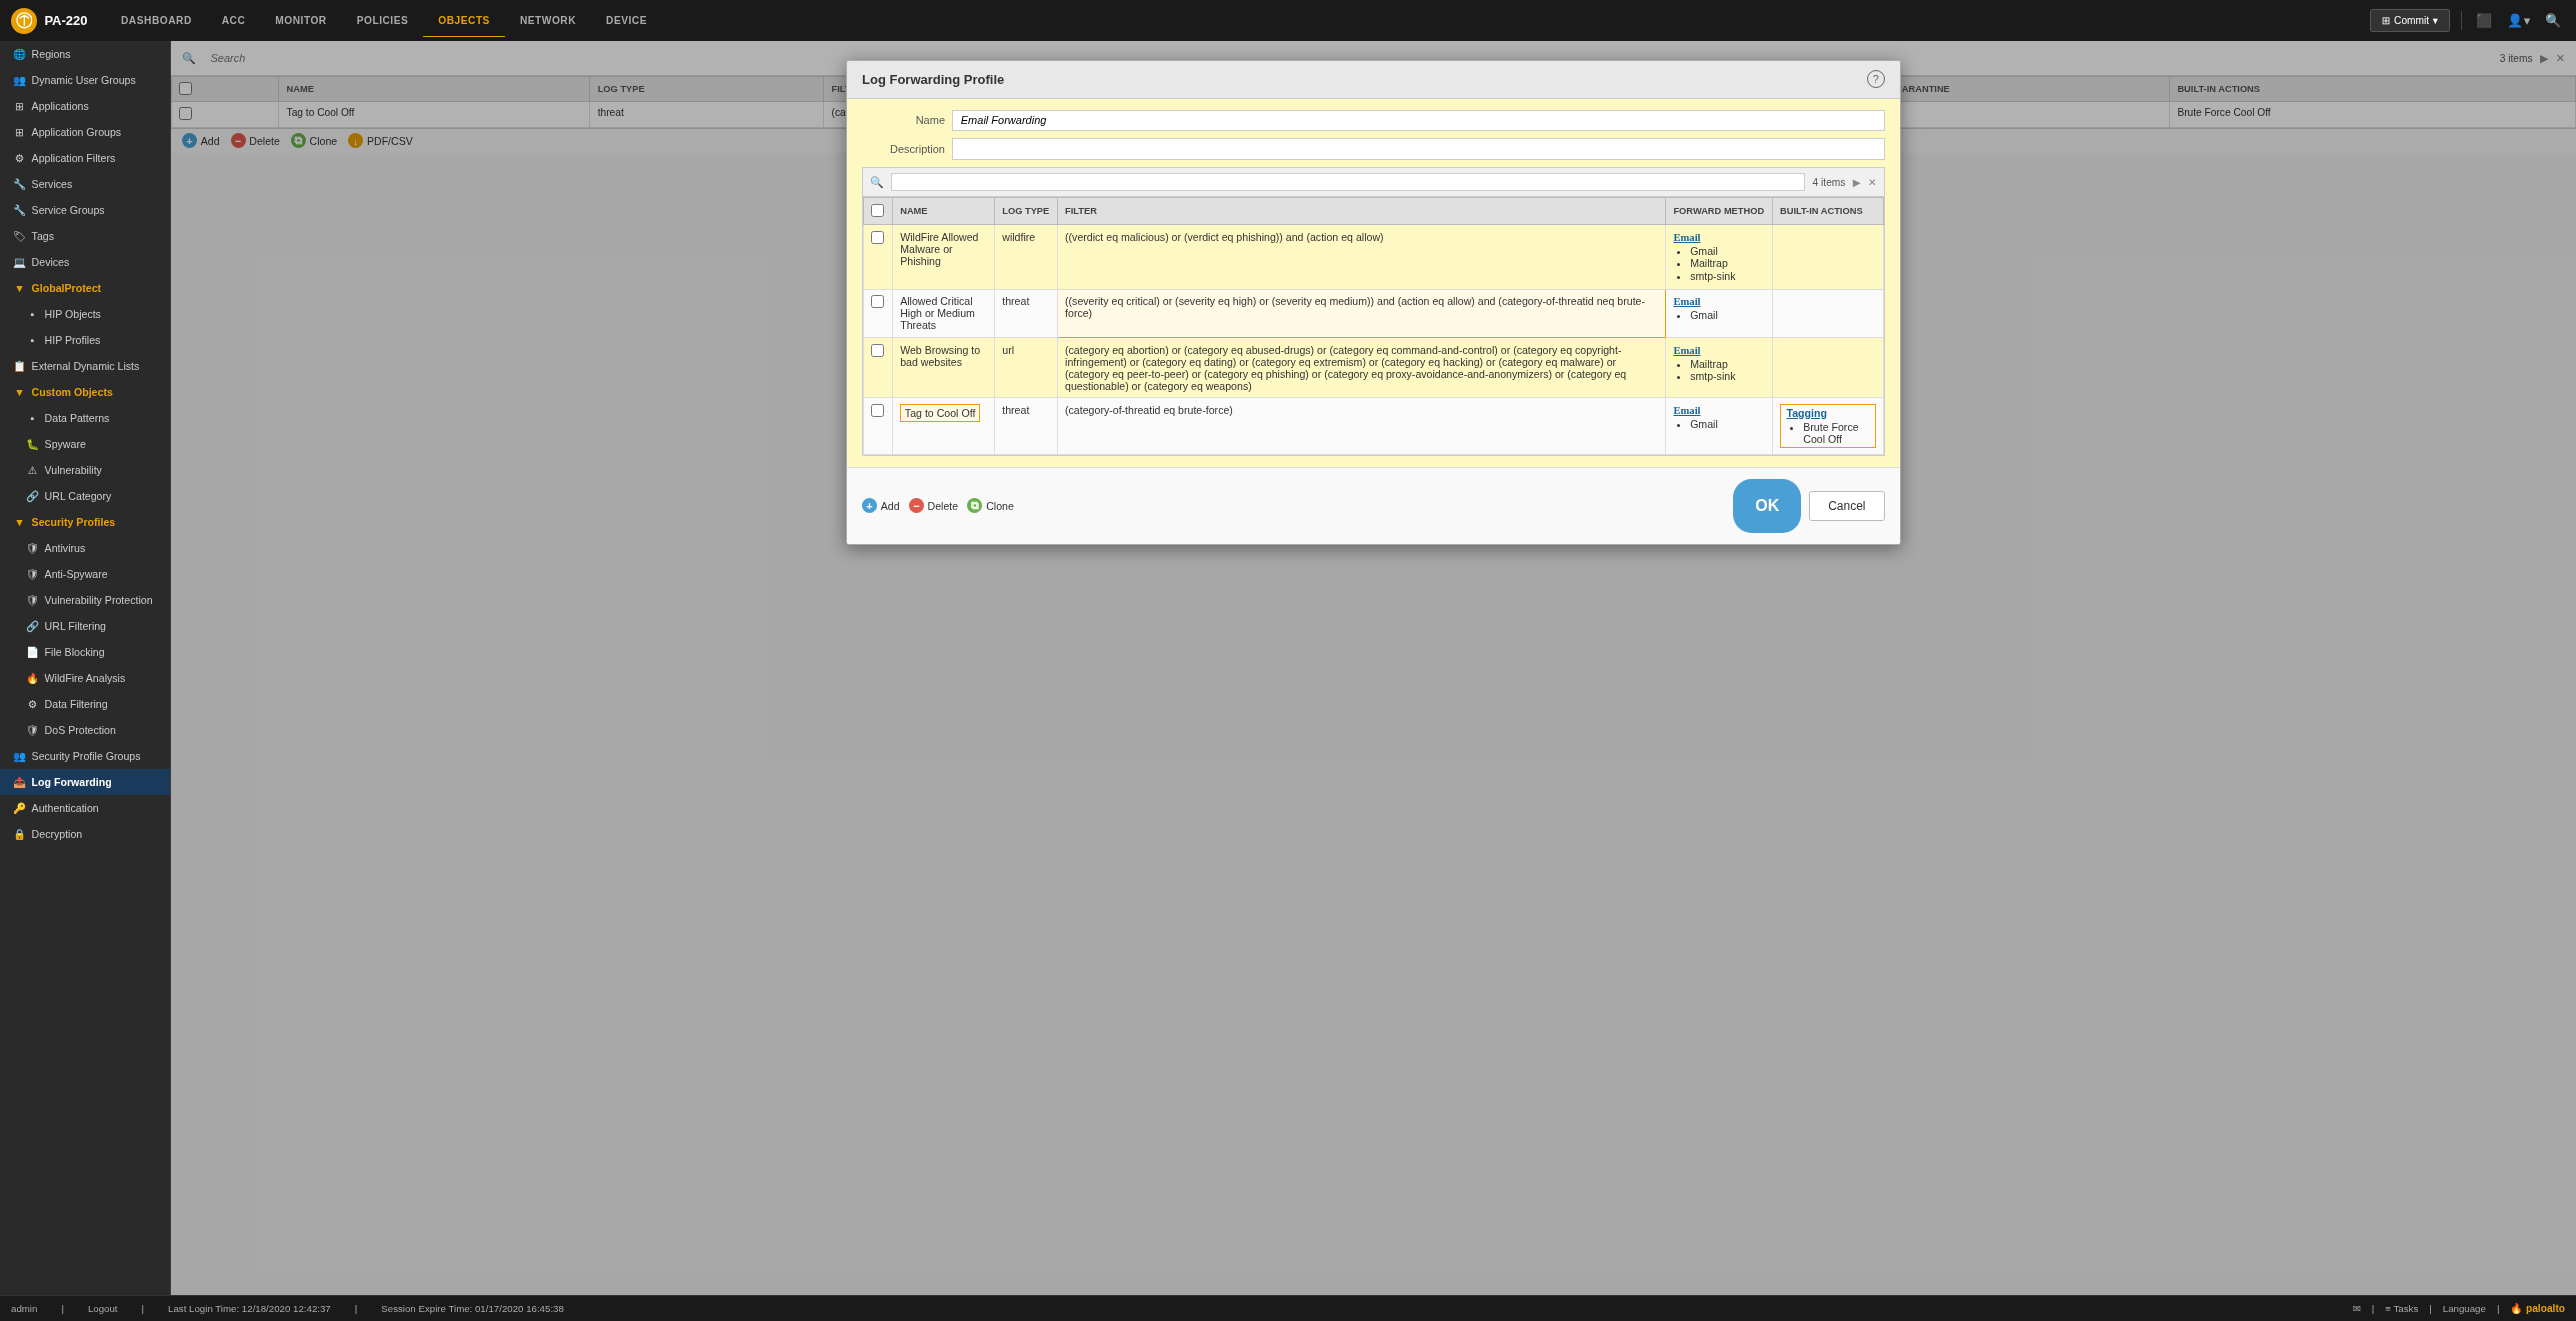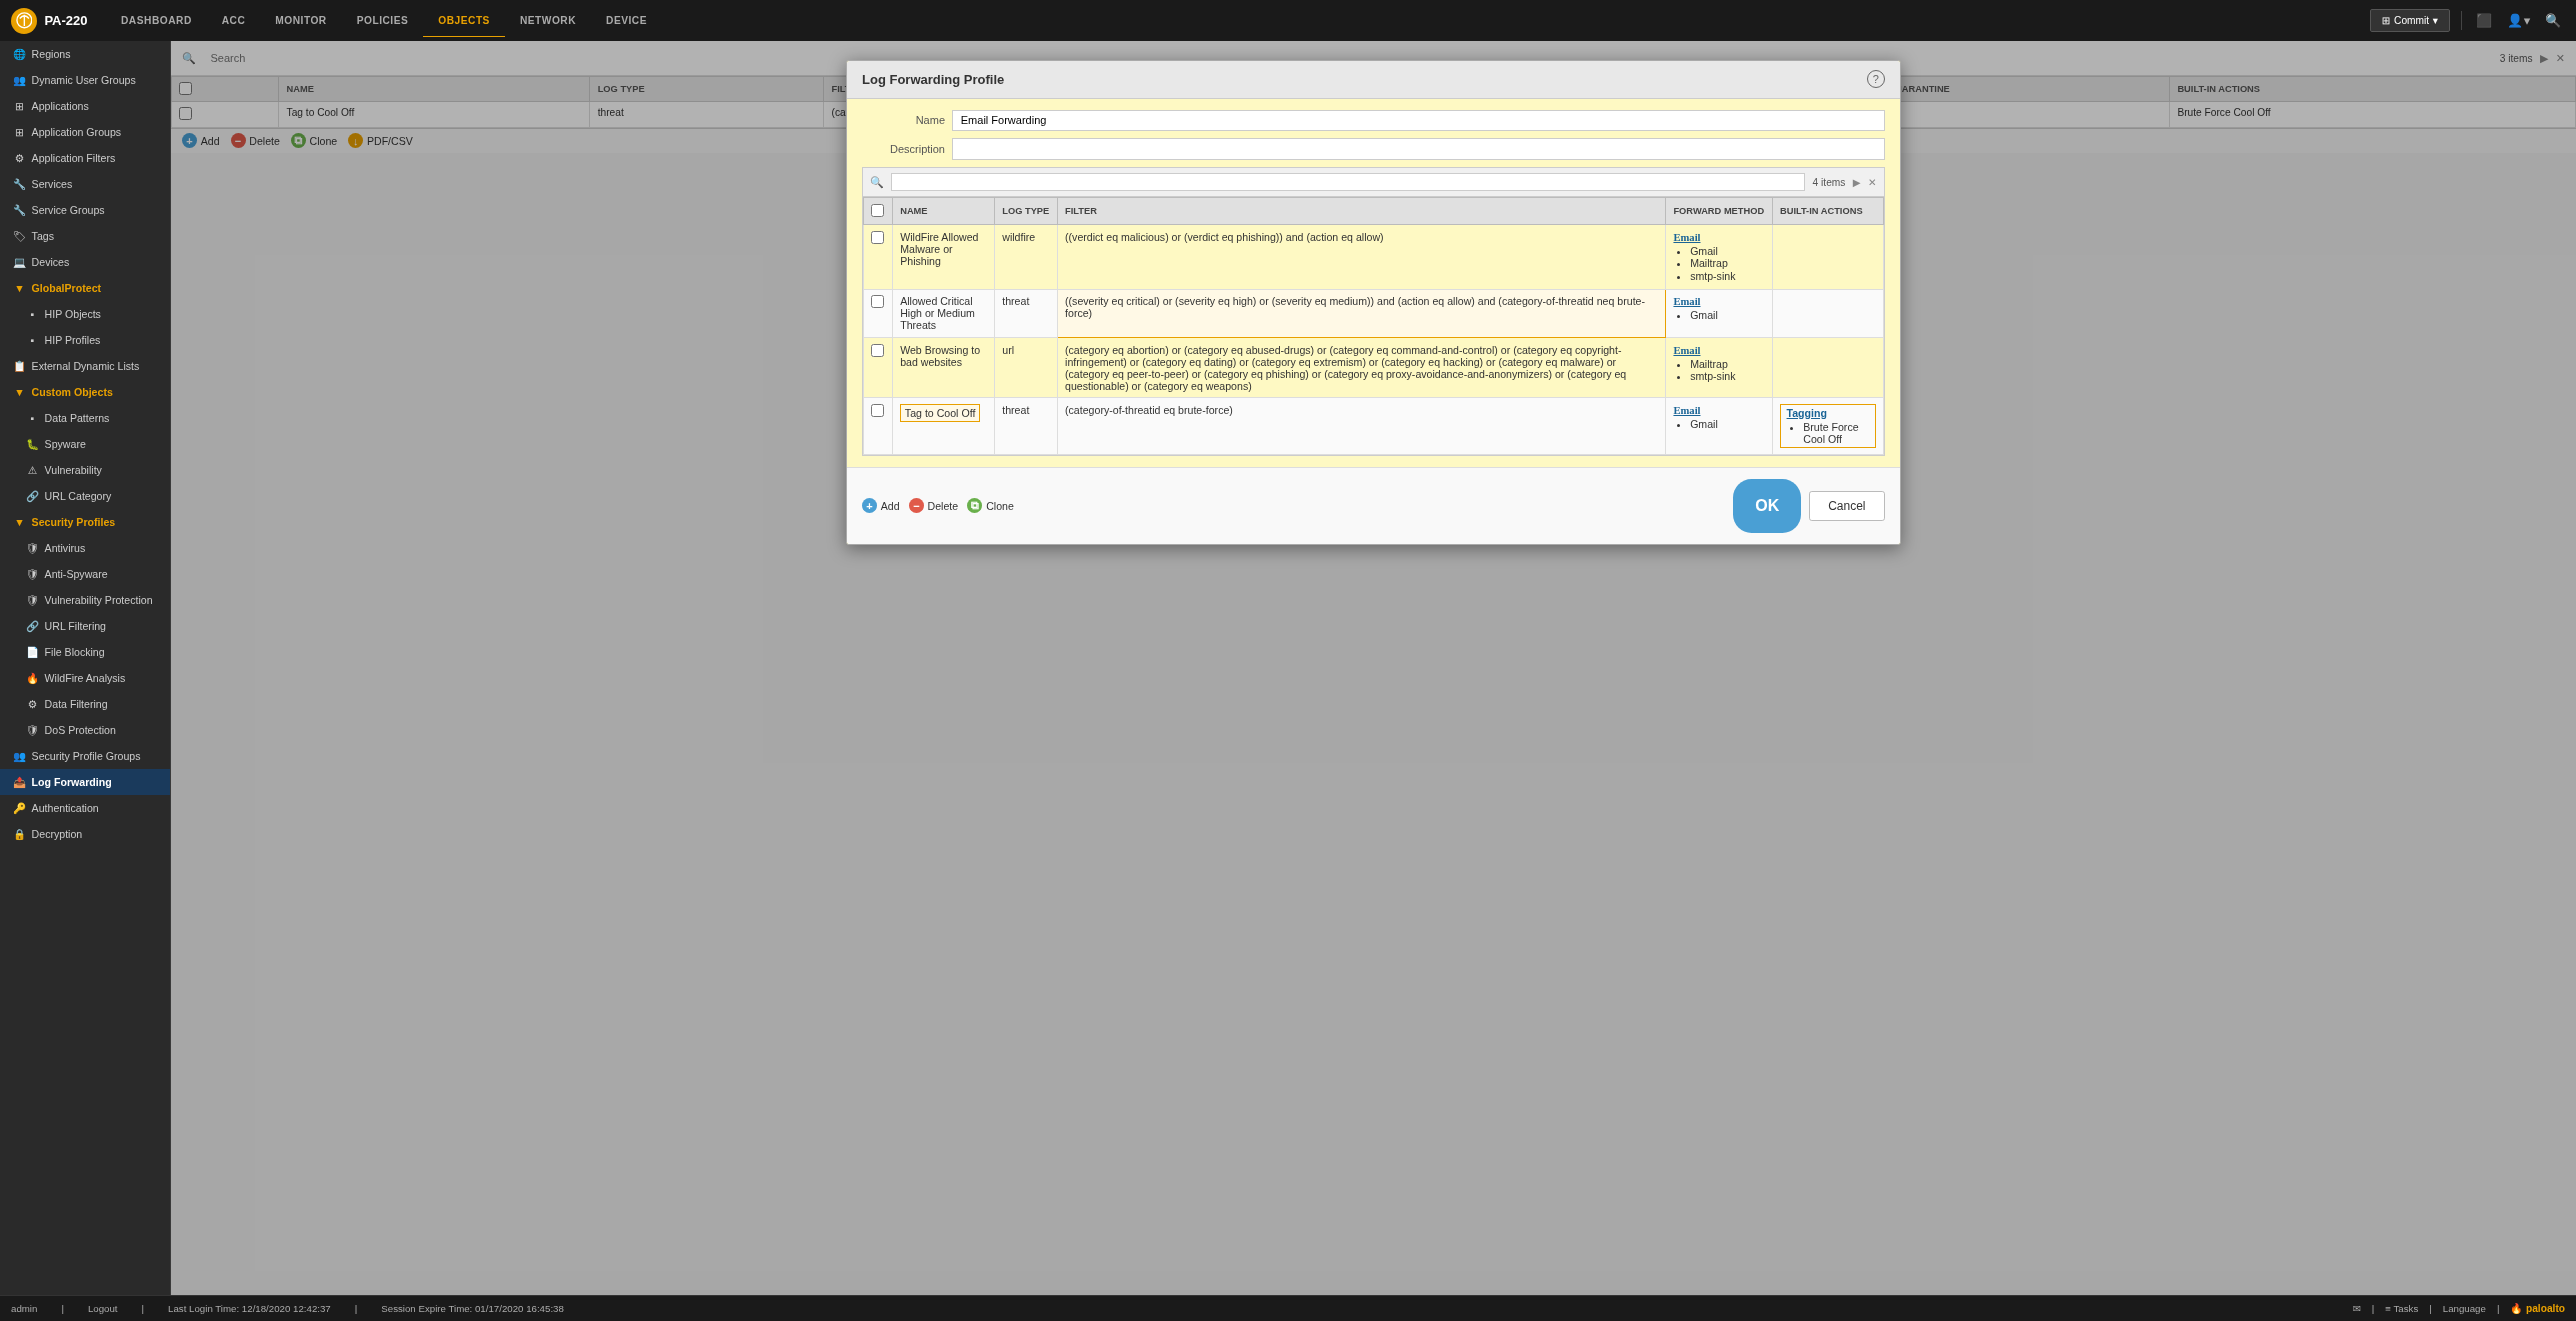--- a/index.html
+++ b/index.html
@@ -278,20 +278,21 @@
       font-size: 11px;
       color: #555;
       flex-shrink: 0;
     }
     .form-input {
       flex: 1;
       border: 0.9px solid #ccc;
       padding: 3.7px 7.4px;
       font-size: 11px;
       outline: none;
+      font-style: italic;
     }
 
     
     .inner-search-bar {
       display: flex;
       align-items: center;
       background: #f0f0f0;
       border: 0.9px solid #ccc;
       border-bottom: none;
       padding: 4.6px 7.4px;

